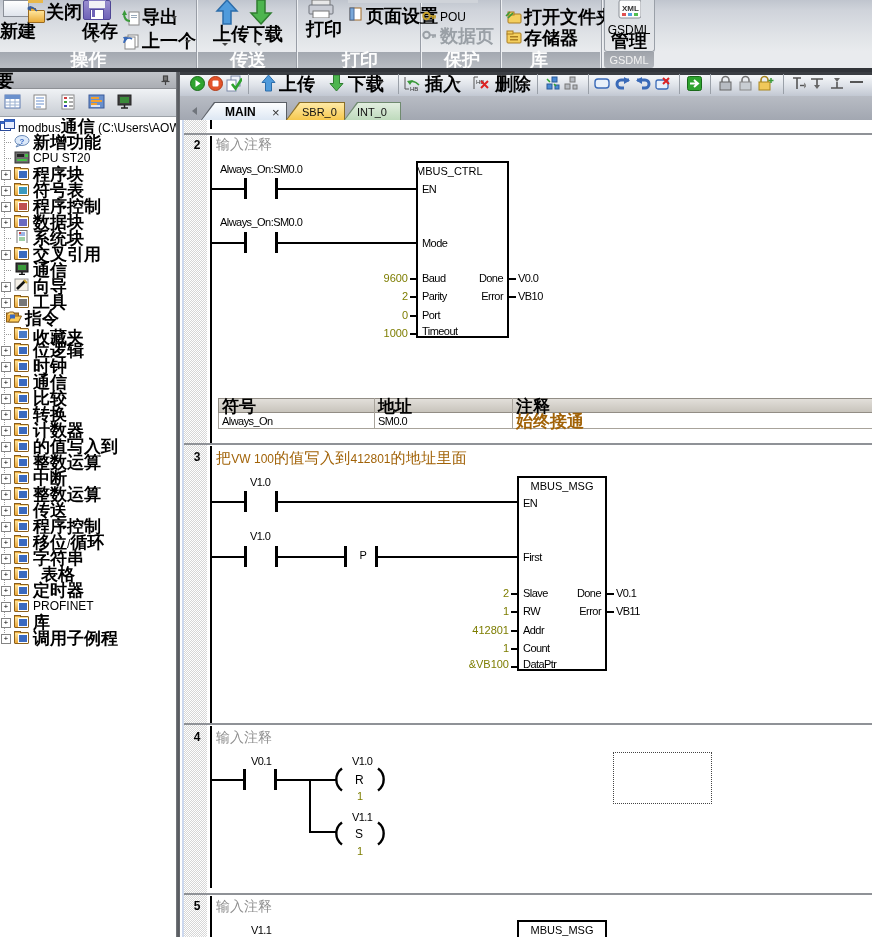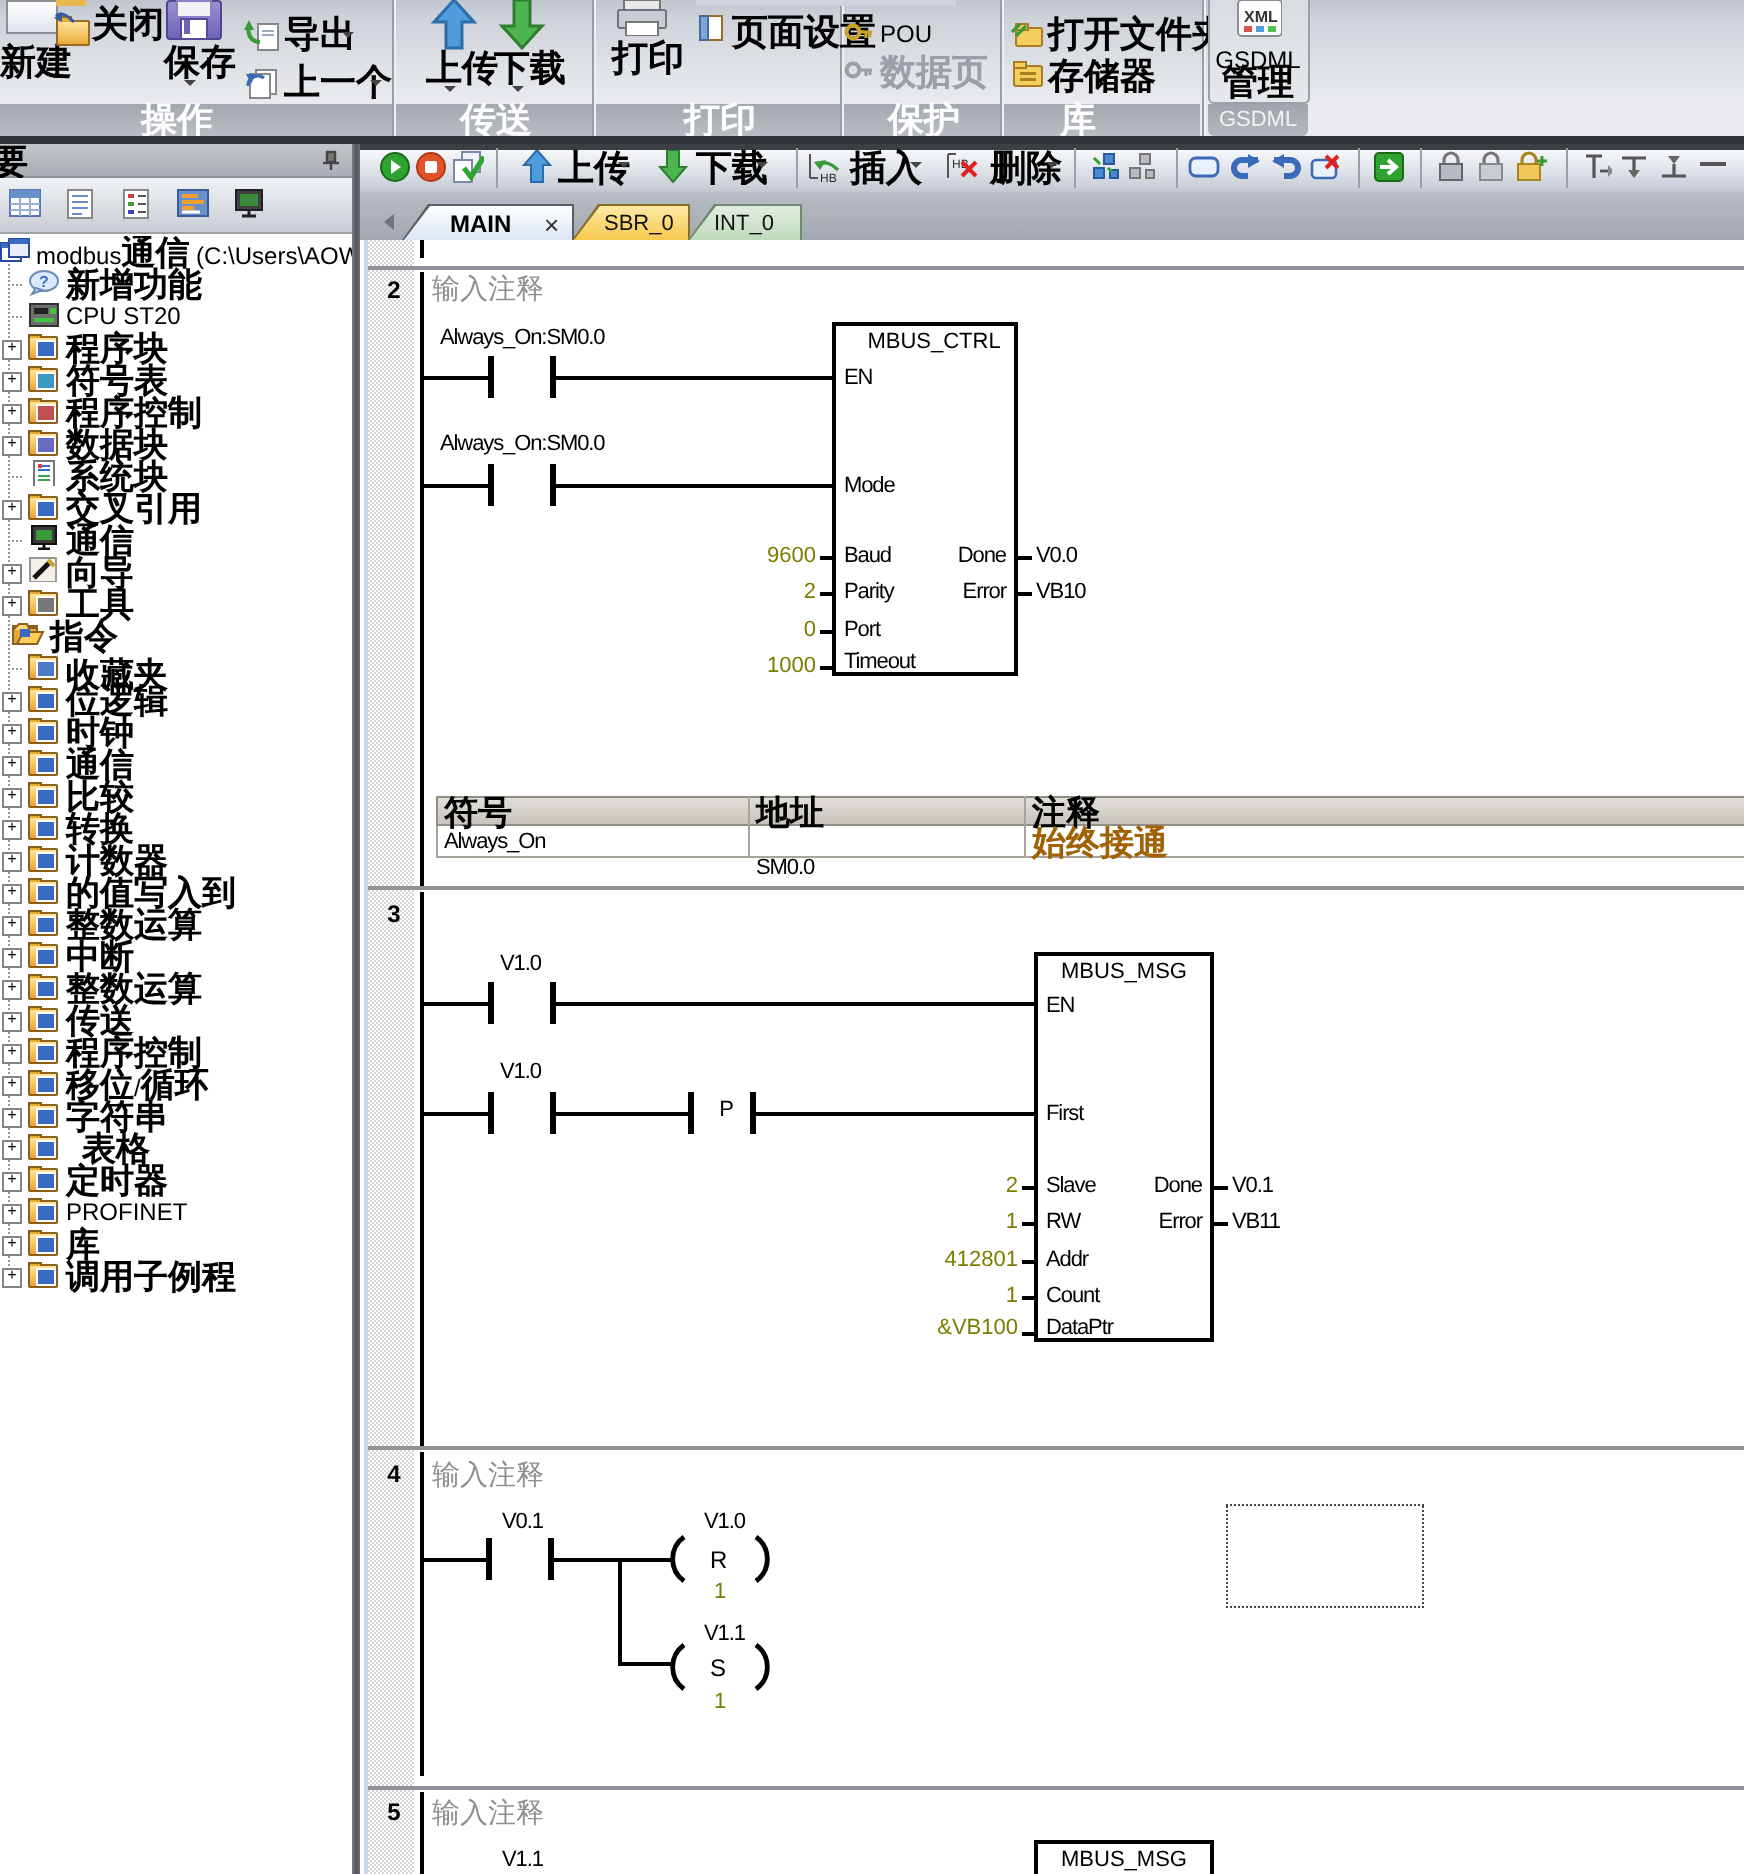--- a/index.html
+++ b/index.html
@@ -614,21 +614,21 @@
   <div class="hl" style="left:32px;top:68px;width:32px"></div>
   <div class="hl" style="left:98px;top:68px;width:138px"></div>
   <div class="cb" style="left:64px;top:58px"></div>
   <div class="cb" style="left:95px;top:58px"></div>
   <div class="lab" style="left:40px;top:96px">Always_On:SM0.0</div>
   <div class="hl" style="left:32px;top:122px;width:32px"></div>
   <div class="hl" style="left:98px;top:122px;width:138px"></div>
   <div class="cb" style="left:64px;top:112px"></div>
   <div class="cb" style="left:95px;top:112px"></div>
   <div class="blk" style="left:236px;top:41px;width:89px;height:173px"></div>
-  <div class="lab" style="left:236px;top:45px;width:102px;text-align:center;letter-spacing:0">MBUS_CTRL</div>
+  <div class="lab" style="left:236px;top:45px;width:102px;letter-spacing:0">MBUS_CTRL</div>
   <div class="lab" style="left:242px;top:63px">EN</div>
   <div class="lab" style="left:242px;top:117px">Mode</div>
   <div class="lab" style="left:242px;top:152px">Baud</div>
   <div class="lab" style="left:242px;top:170px">Parity</div>
   <div class="lab" style="left:242px;top:189px">Port</div>
   <div class="lab" style="left:242px;top:205px">Timeout</div>
   <div class="hl" style="left:230px;top:158px;width:7px"></div>
   <div class="hl" style="left:230px;top:176px;width:7px"></div>
   <div class="hl" style="left:230px;top:195px;width:7px"></div>
   <div class="hl" style="left:230px;top:213px;width:7px"></div>
@@ -643,24 +643,25 @@
   <div class="lab" style="left:338px;top:152px">V0.0</div>
   <div class="lab" style="left:338px;top:170px">VB10</div>
   <div class="abs" style="left:38px;top:278px;width:656px;height:15px;background:linear-gradient(#e2dfda,#c8c4bc);border:1px solid #928d85;box-sizing:border-box"></div>
   <div class="abs" style="left:38px;top:293px;width:656px;height:16px;background:#fff;border:1px solid #a8a39b;border-top:none;box-sizing:border-box"></div>
   <div class="abs" style="left:194px;top:278px;width:1px;height:31px;background:#a8a39b"></div>
   <div class="abs" style="left:332px;top:278px;width:1px;height:31px;background:#a8a39b"></div>
   <div class="lab" style="left:42px;top:280px"><span class="cj17">符号</span></div>
   <div class="lab" style="left:198px;top:280px"><span class="cj17">地址</span></div>
   <div class="lab" style="left:336px;top:280px"><span class="cj17">注释</span></div>
   <div class="lab" style="left:42px;top:295px">Always_On</div>
-  <div class="lab" style="left:198px;top:308px">SM0.0</div>
+  <div class="lab" style="left:198px;top:295px">SM0.0</div>
   <div class="lab" style="left:336px;top:295px"><span class="grn cj17">始终接通</span></div>
   <div class="lab" style="left:8px;top:331px;width:18px;text-align:center;font-weight:bold;font-size:12px;letter-spacing:0">3</div>
   <div class="vl" style="left:30px;top:326px;height:277px"></div>
+  <div class="lab" style="left:36px;top:331px"><span class="grn" style="letter-spacing:0;font-size:12px"><span class="cj15">把</span>VW 100<span class="cj15">的值写入到</span>412801<span class="cj15">的地址里面</span></span></div>
   <div class="lab" style="left:70px;top:356px">V1.0</div>
   <div class="hl" style="left:32px;top:381px;width:32px"></div>
   <div class="hl" style="left:98px;top:381px;width:239px"></div>
   <div class="cb" style="left:64px;top:371px"></div>
   <div class="cb" style="left:95px;top:371px"></div>
   <div class="lab" style="left:70px;top:410px">V1.0</div>
   <div class="hl" style="left:32px;top:436px;width:32px"></div>
   <div class="hl" style="left:98px;top:436px;width:66px"></div>
   <div class="hl" style="left:198px;top:436px;width:139px"></div>
   <div class="cb" style="left:64px;top:426px"></div>

